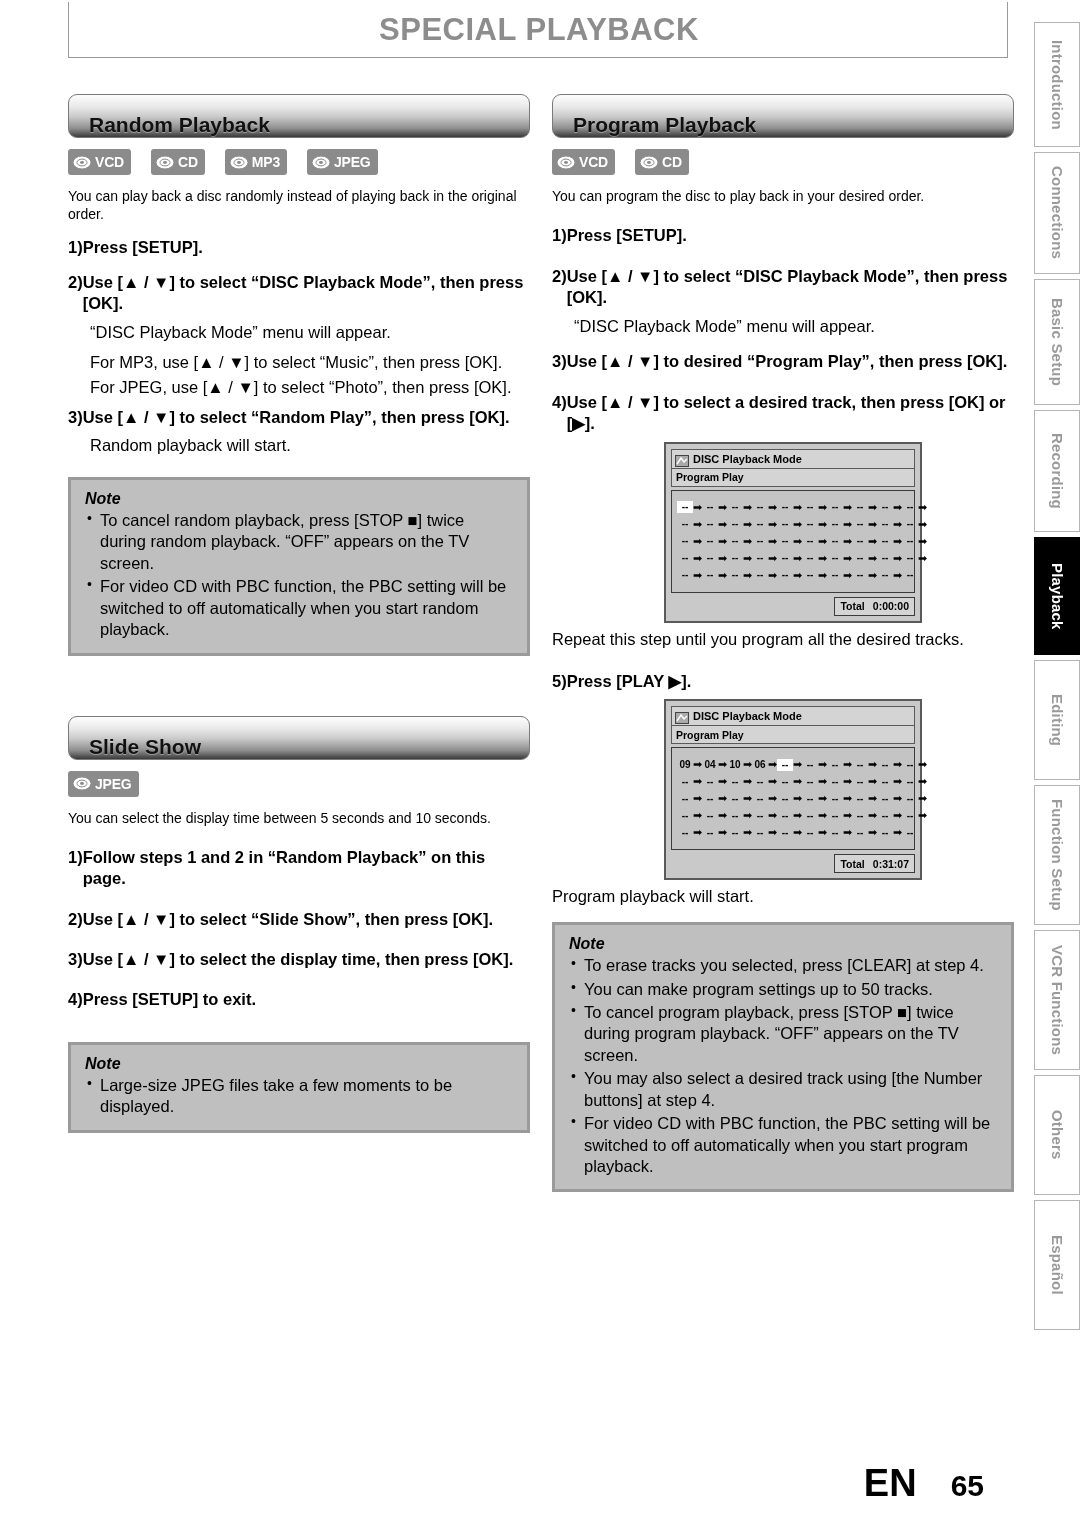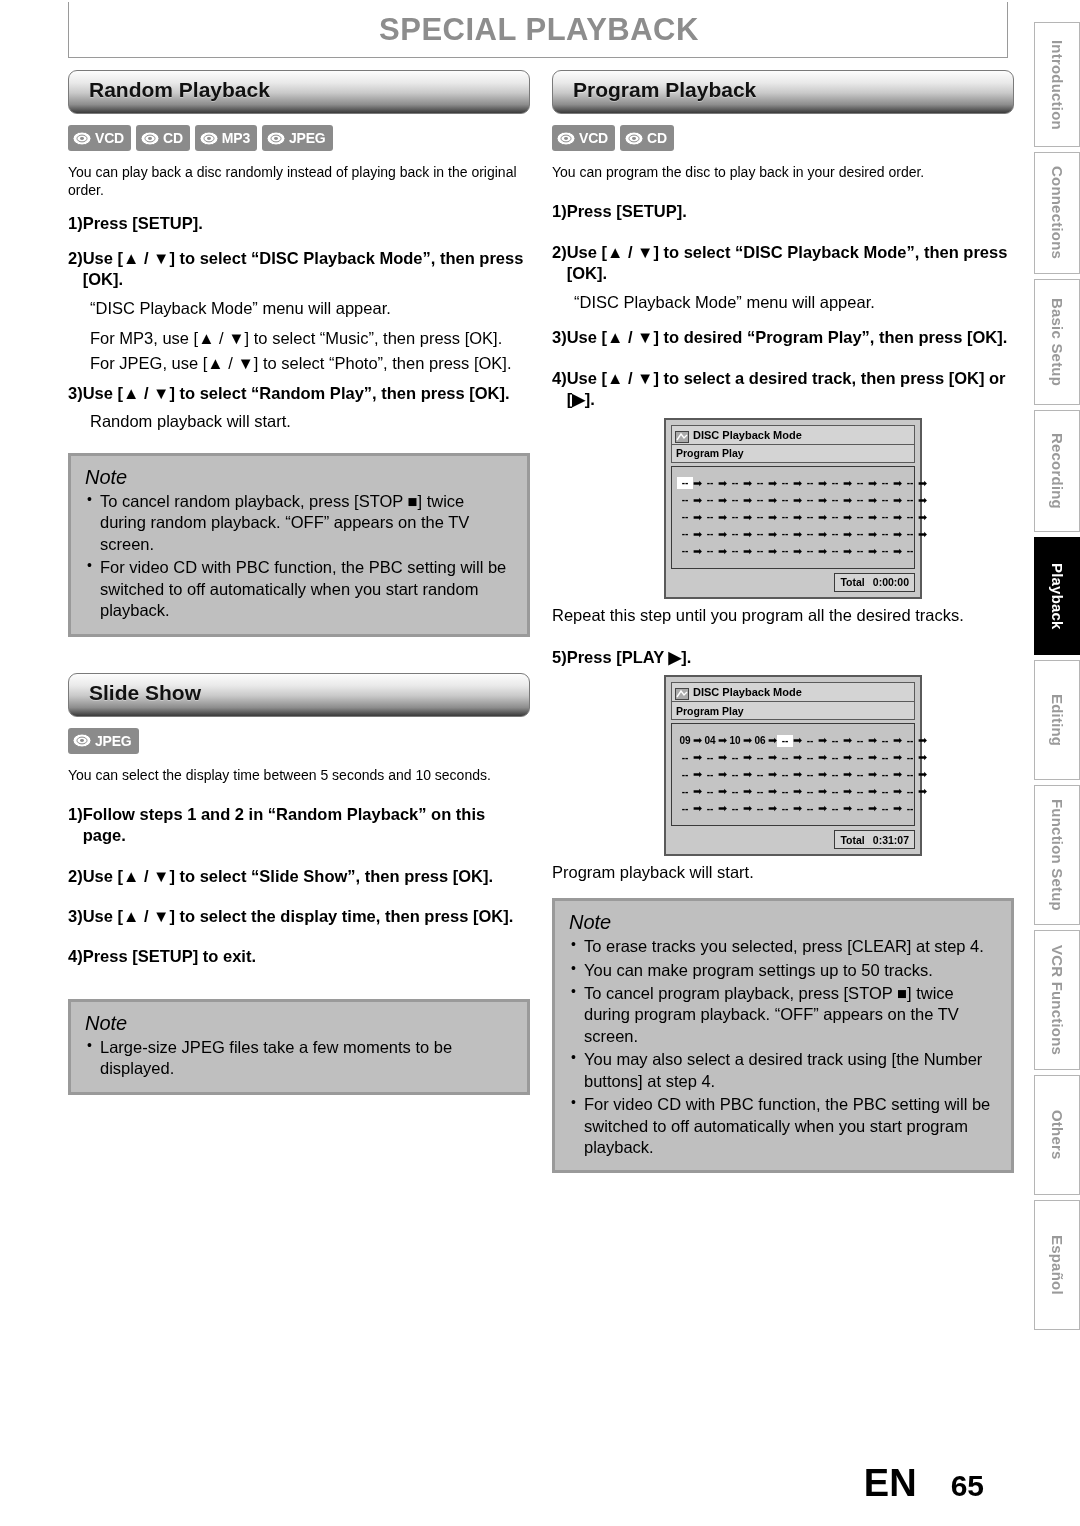--- a/index.html
+++ b/index.html
@@ -24,31 +24,32 @@
   
   .col{ position:absolute; top:70px; width:462px; }
   .col-left{ left:68px; }
   .col-right{ left:552px; }
 
   
   .sec-bar{
     position:relative; width:462px; height:44px; border-radius:9px;
     background:linear-gradient(to bottom,#fdfdfd 0%, #e9e9e9 28%, #c9c9c9 52%, #8d8d8d 80%, #3a3a3a 100%);
     border:1px solid #7a7a7a;
-    display:flex; align-items:center;
+    display:flex; align-items:flex-end;
     margin-bottom:11px;
+    margin-top:24px;
   }
   .sec-bar span{
     padding-left:20px; font-size:21px; font-weight:bold; color:#111;
     text-shadow:0 1px 0 rgba(255,255,255,.35);
     margin-top:-4px;
   }
 
   
-  .badges{ display:flex; gap:5px; margin-bottom:12px; }
+  .badges{ display:flex; gap:20px; margin-bottom:12px; }
   .badge{
     height:26px; background:#8b8b8b; border-radius:3px;
     display:flex; align-items:center; padding:0 7px 0 4px; gap:3px;
   }
   .badge .disc{ width:20px; height:15px; position:relative; flex:0 0 auto; }
   .badge .disc svg{ display:block; }
   .badge .lab{ font-size:14px; font-weight:bold; color:#fff; letter-spacing:-.2px; }
 
   
   p.body{ font-size:14px; line-height:1.30; margin-bottom:14px; }
@@ -56,21 +57,21 @@
   .step .num{ font-weight:bold; flex:0 0 auto; }
   .step .txt{ font-weight:bold; }
   .sub{ font-size:16.5px; line-height:1.33; margin-left:22px; margin-bottom:8px; }
   .gap{ height:12px; }
   .gap-s{ height:6px; }
 
   
   .note{
     background:#bfbfbf; border:3px solid #9a9a9a; padding:10px 14px 12px 14px;
   }
-  .note h4{ font-size:20px; font-style:italic; font-weight:normal; margin-bottom:2px; }
+  .note h4{ font-size:16px; font-style:italic; font-weight:bold; margin-bottom:2px; }
   .note ul{ list-style:none; }
   .note li{
     font-size:16.5px; line-height:1.30; padding-left:15px; position:relative; margin-top:2px;
   }
   .note li:before{ content:"•"; position:absolute; left:2px; top:-1px; font-size:14px; }
 
   
   .osd{
     width:258px; margin:6px 0 6px 112px; background:#c9c9c9;
     border:2px solid #5a5a5a; padding:5px;

